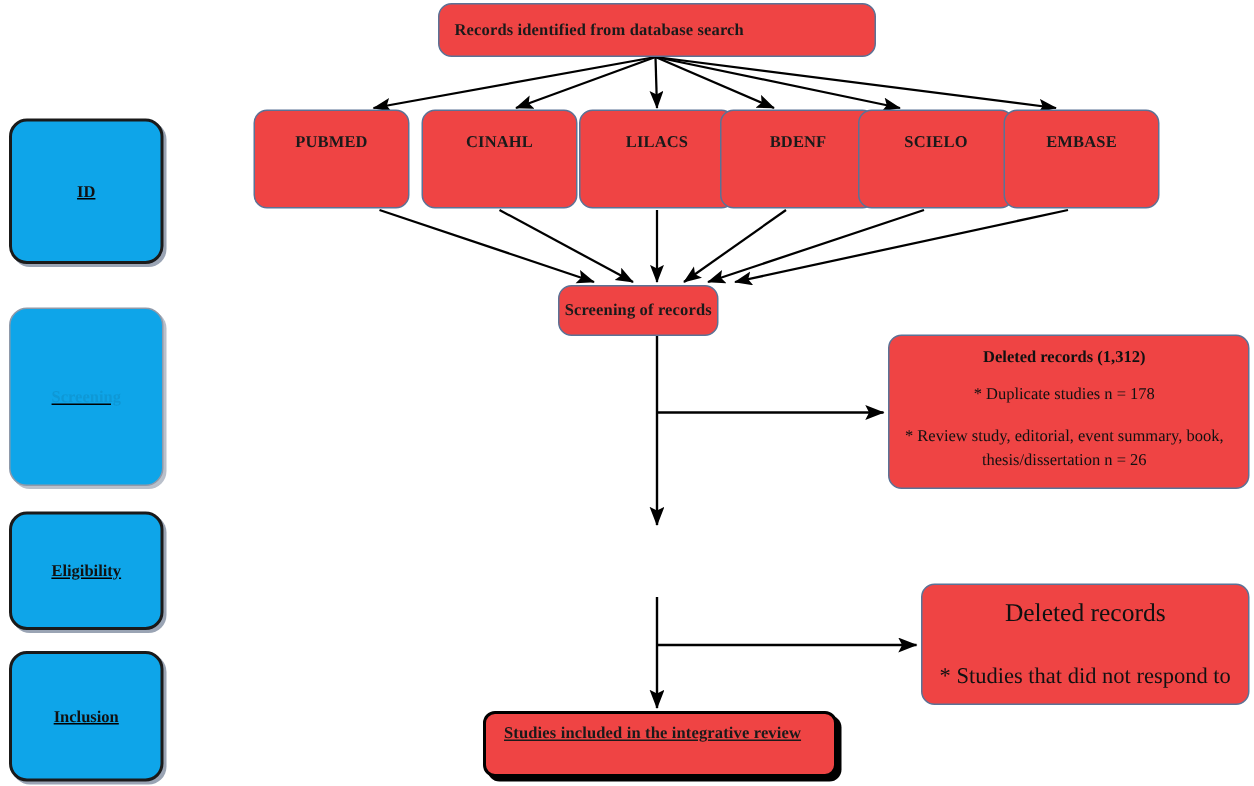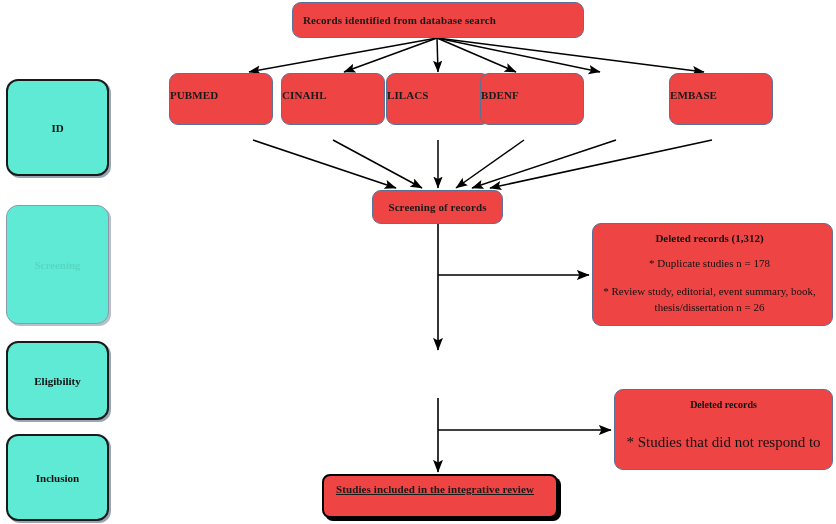--- a/index.html
+++ b/index.html
@@ -44,34 +44,34 @@
   }
   
   .n-top {
     left: 292px; top: 2px; width: 292px; height: 36px;
     display: flex; align-items: center;
   }
   .n-top .txt { padding-left: 10px; }
 
   
   .db {
-    top: 73px; width: 104px; height: 52px;
-    text-align: left;
+    top: 73px; width: 104px; height: 66px;
+    text-align: center;
   }
   .db .txt { display: block; padding-top: 14px; font-size: 11px; }
   .db0 { left: 169px; }
   .db1 { left: 281px; }
   .db2 { left: 386px; }
   .db3 { left: 480px; }
   .db4 { left: 572px; }
   .db5 { left: 669px; }
 
   
   .n-screen {
-    left: 372px; top: 190px; width: 131px; height: 34px;
+    left: 372px; top: 190px; width: 107px; height: 34px;
     display: flex; align-items: center; justify-content: center;
   }
   .n-screen .txt { font-size: 11px; }
 
   
   .n-del1 {
     left: 592px; top: 223px; width: 241px; height: 103px;
     padding: 8px 11px 0 5px;
     text-align: center;
   }
@@ -86,44 +86,45 @@
   .n-full .faint {
     display:block; text-align:center; font-size: 10px; font-weight: bold;
     color: rgba(20,20,20,0.10); margin-top: 9px;
   }
 
   
   .n-del2 {
     left: 614px; top: 389px; width: 219px; height: 81px;
     text-align: center; padding-top: 9px;
   }
-  .n-del2 .hd { font-weight: bold; font-size: 10px; color:#111; }
+  .n-del2 .hd { font-weight: normal; font-size: 17px; color:#111; }
   .n-del2 .ln { font-size: 15px; color:#111; margin-top: 24px; }
 
   
   .n-incl {
     left: 322px; top: 474px; width: 236px; height: 44px;
     border: 2px solid #000000;
     border-radius: 8px;
     box-shadow: 3px 3px 0 0 #000000;
   }
   .n-incl .txt {
     display: block; padding: 6px 18px 0 12px; font-size: 11px; text-decoration: underline;
   }
 
   
   .stage {
     position: absolute;
     box-sizing: border-box;
-    background: #5eead4;
+    background: #0ea5e9;
     border-radius: 12px;
     display: flex;
     align-items: center;
     justify-content: center;
     z-index: 2;
+    text-decoration: underline;
   }
   .stage .txt { font-weight: bold; font-size: 11px; color: #111; }
   .stage-1 {
     left: 6px; top: 79px; width: 103px; height: 97px;
     border: 2px solid #1a1a1a; box-shadow: 2px 2px 0 0 #9aa4b4;
   }
   .stage-2 {
     left: 6px; top: 205px; width: 103px; height: 119px;
     border: 1px solid #8e99aa; box-shadow: 2px 2px 0 0 #b9c0cb;
   }
@@ -197,20 +198,23 @@
   </div>
   <div class="node db db1">
     <span class="txt">CINAHL</span>
   </div>
   <div class="node db db2">
     <span class="txt">LILACS</span>
   </div>
   <div class="node db db3">
     <span class="txt">BDENF</span>
   </div>
+  <div class="node db db4">
+    <span class="txt">SCIELO</span>
+  </div>
   <div class="node db db5">
     <span class="txt">EMBASE</span>
   </div>
 
   <div class="node n-screen">
     <span class="txt">Screening of records</span>
   </div>
 
   <div class="node n-del1">
     <div class="hd">Deleted records (1,312)</div>

